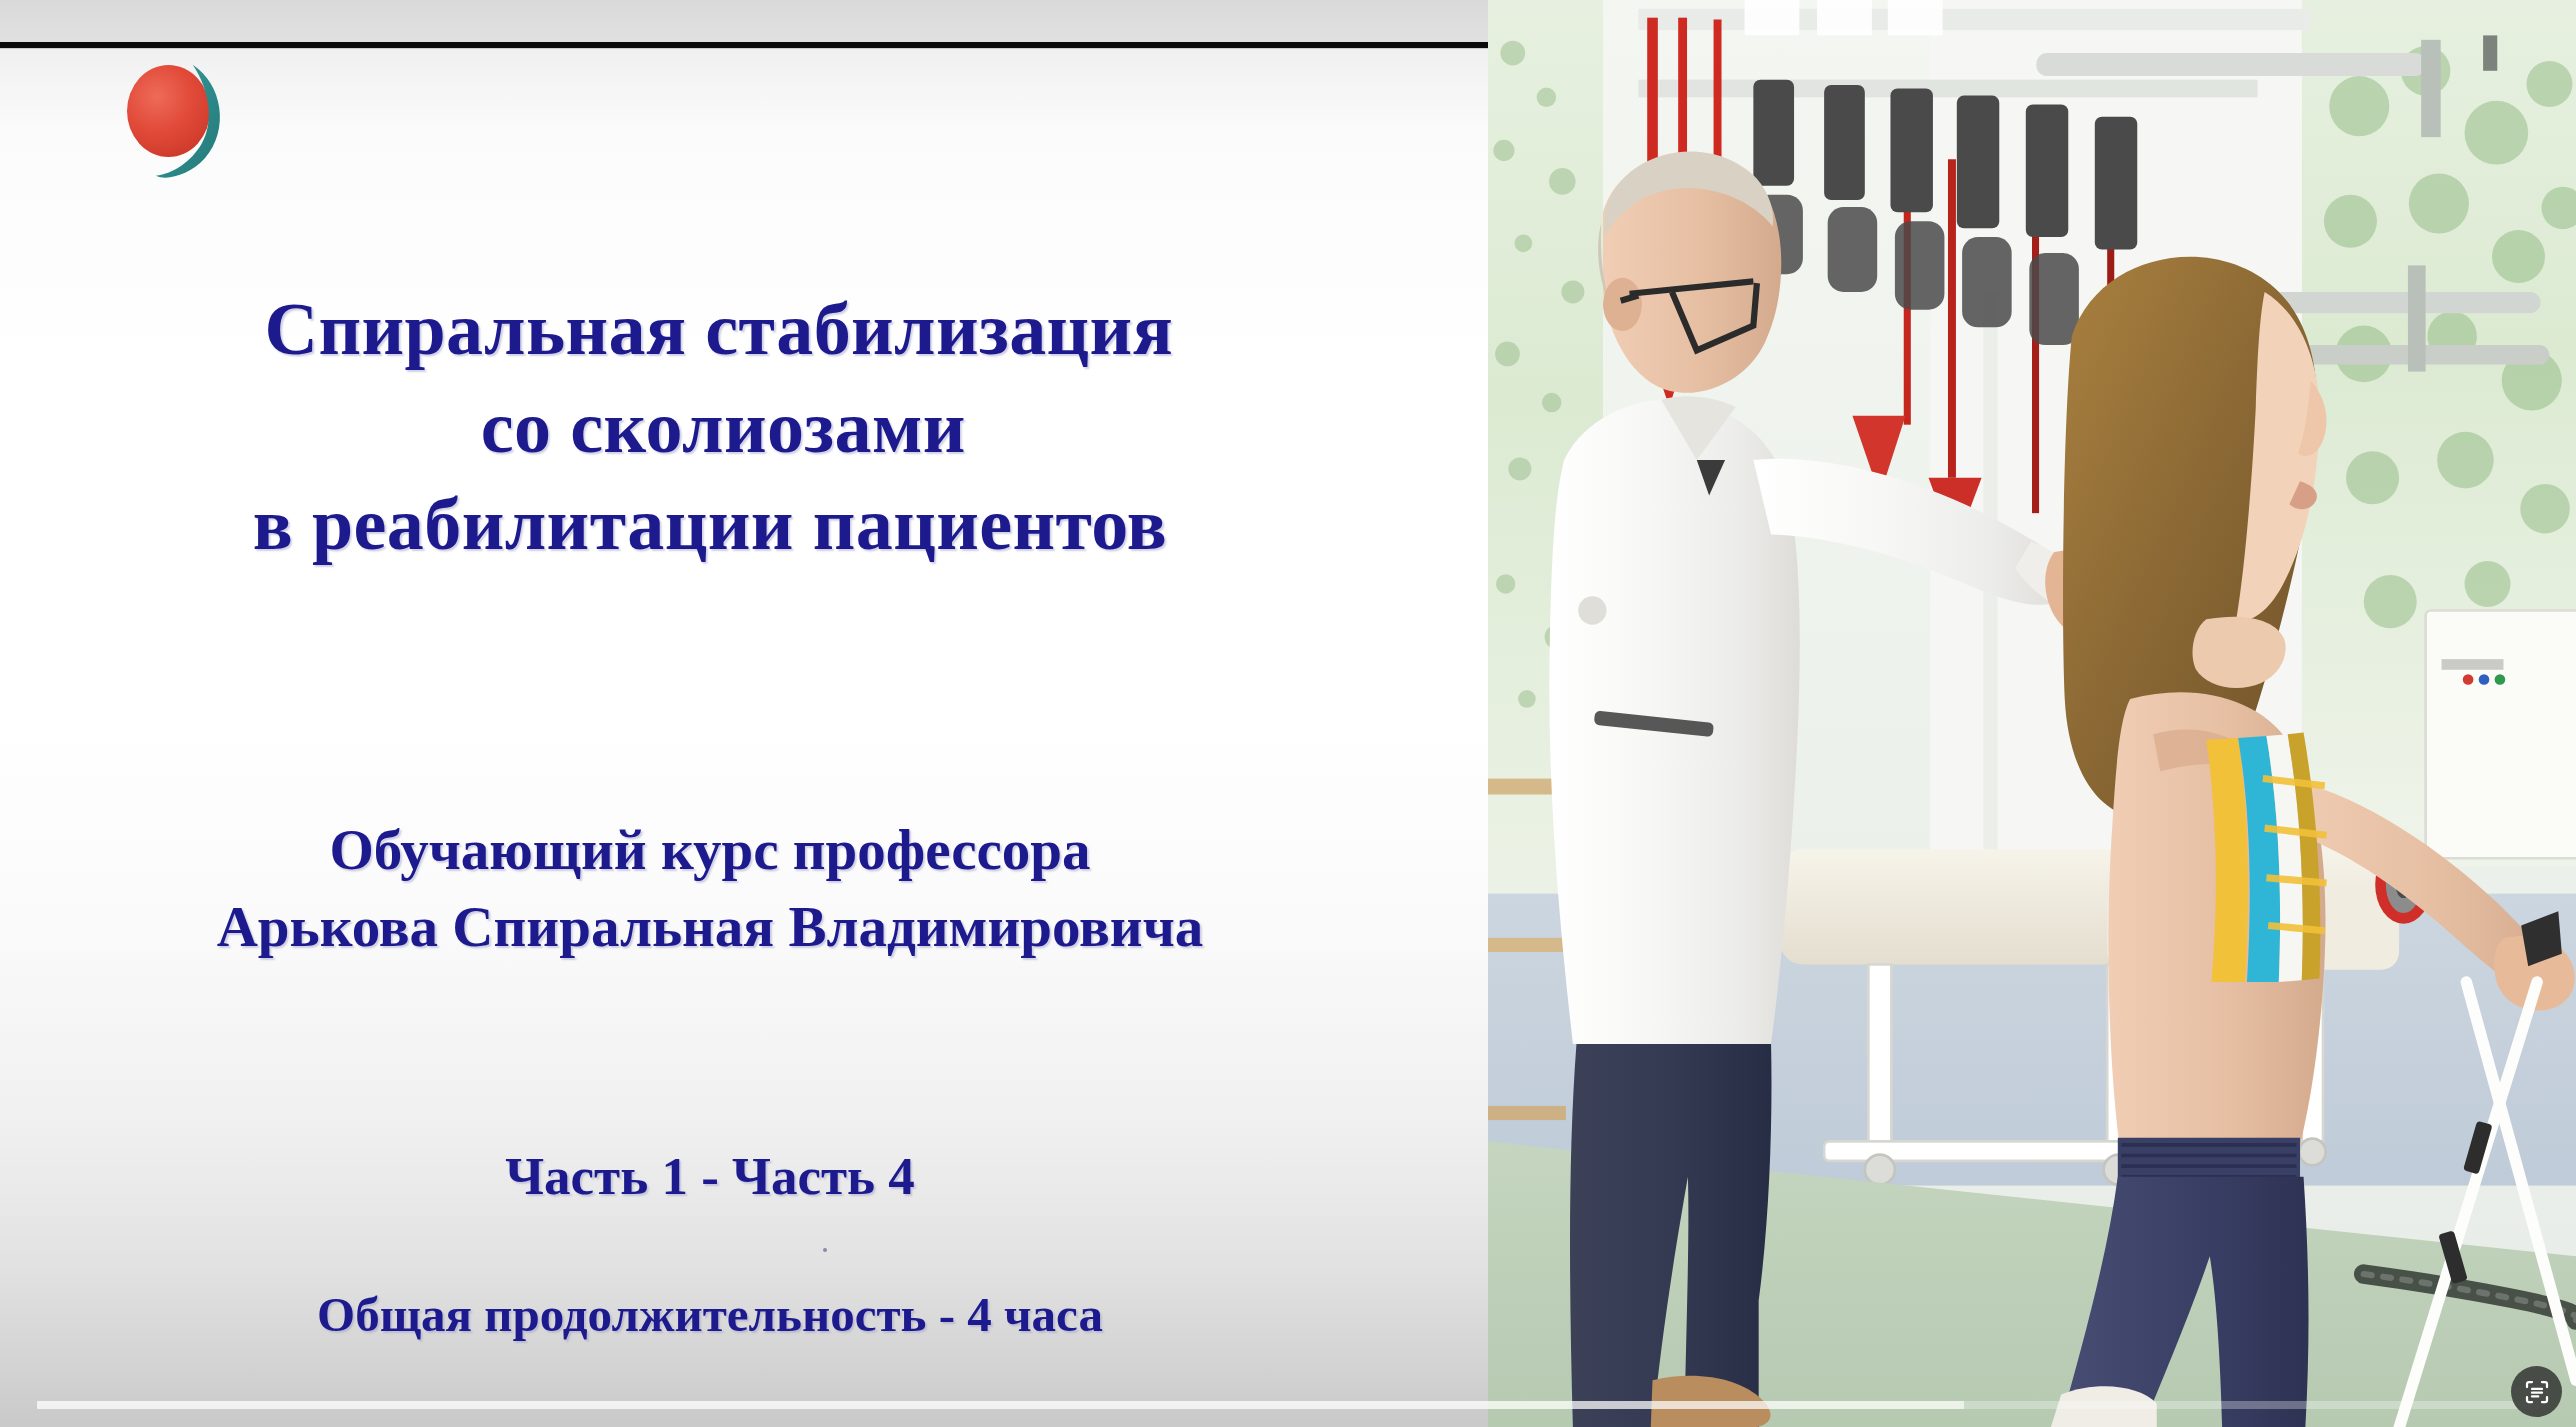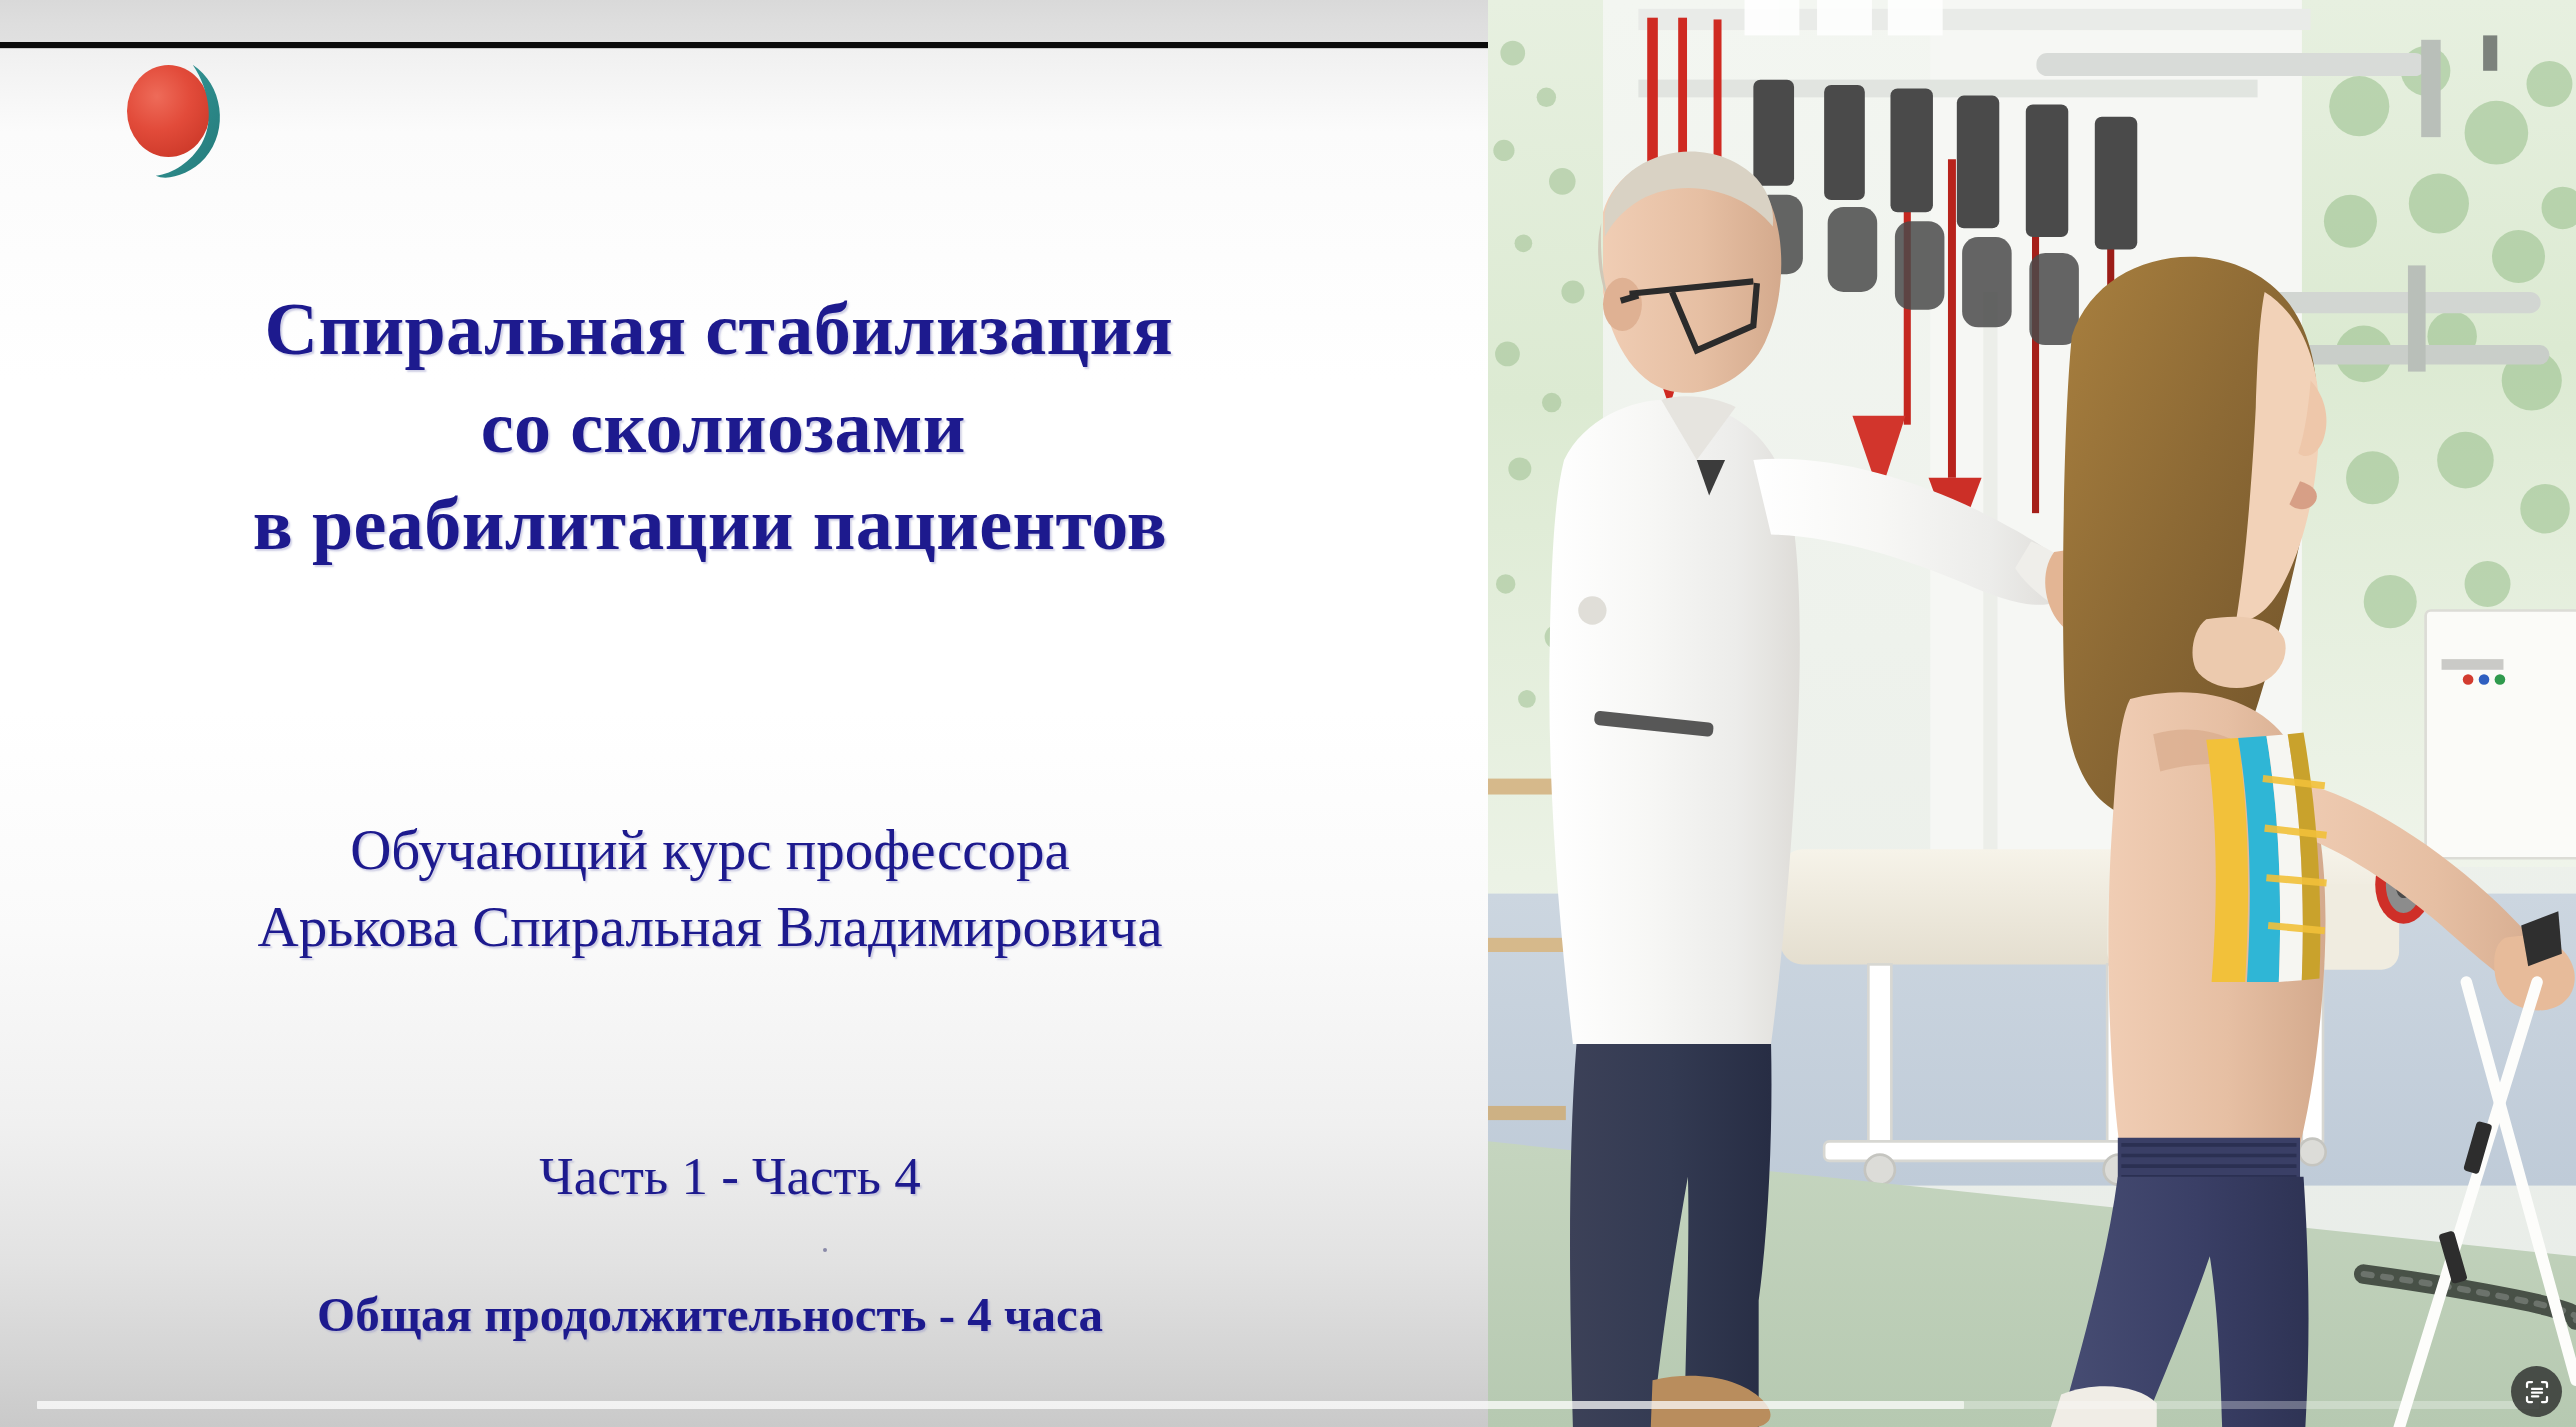--- a/index.html
+++ b/index.html
@@ -69,32 +69,31 @@
     color:#1d1a8e;
     letter-spacing:0.4px;
     text-shadow:1.8px 1.8px 1.8px rgba(150,150,200,.45);
   }
   .title .ln { display:block; }
   .title .ln1 { padding-left:17.7px; }
   .title .ln3 { padding-left:26.5px; }
 
   .author {
     top:763px;
-    font-size:57px; font-weight:normal; line-height:1.35;
+    font-size:57px; font-weight:bold; line-height:1.35;
     color:#1d1a8e;
     text-shadow:1.8px 1.8px 1.8px rgba(150,150,200,.45);
   }
   .author .ln { display:block; }
 
   .part {
     top:1097px;
-    font-size:53px; font-weight:normal;
+    font-size:53px; font-weight:bold;
     color:#1d1a8e;
     text-shadow:1.8px 1.8px 1.8px rgba(150,150,200,.45);
-    margin-left:20px;
   }
   .dotmark {
     position:absolute; left:823px; top:1199px;
     width:4.4px; height:4.4px; background:#8a8aa8; border-radius:50%;
   }
   .duration {
     top:1237px;
     font-size:49px; font-weight:bold;
     color:#1d1a8e;
     text-shadow:1.8px 1.8px 1.8px rgba(150,150,200,.45);

